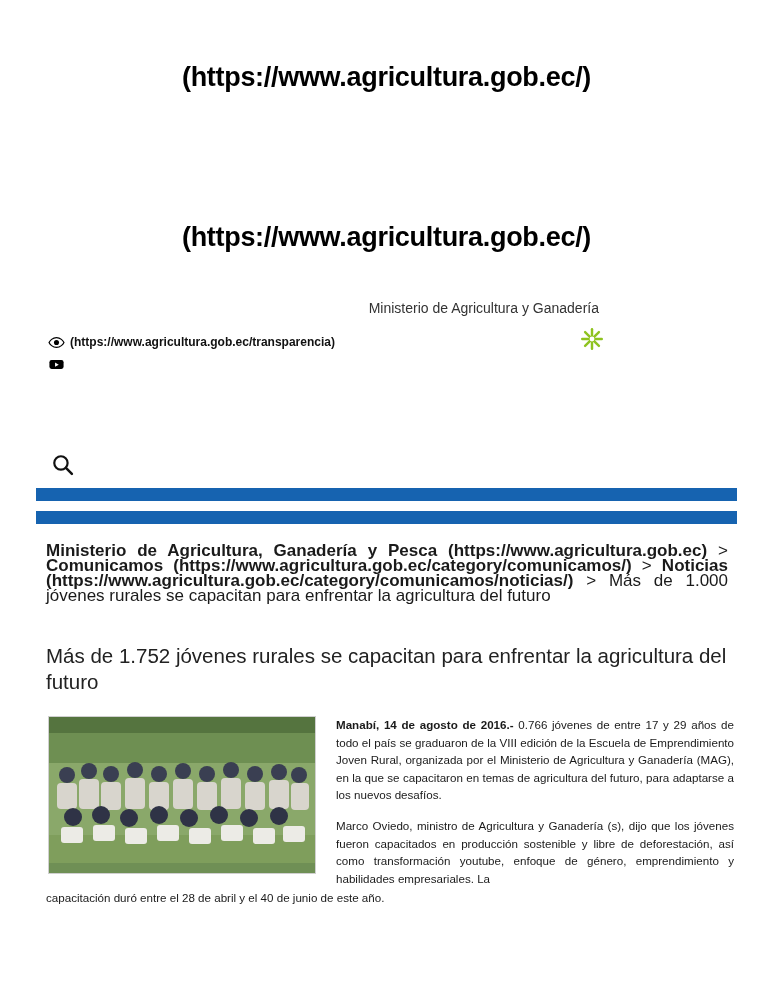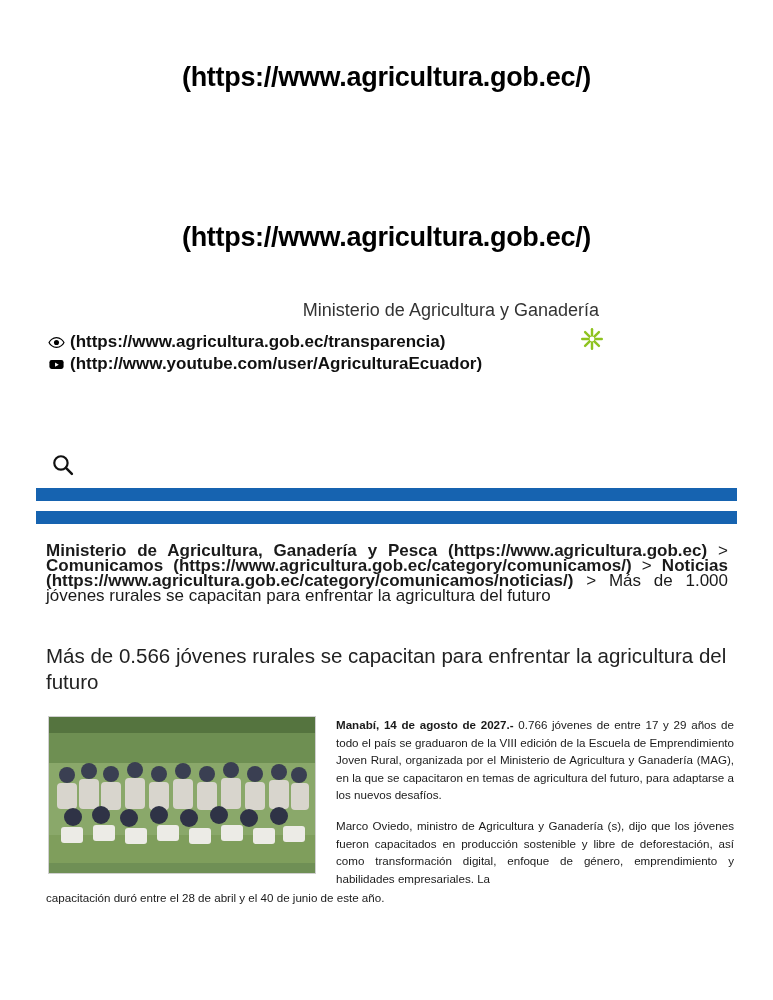--- a/index.html
+++ b/index.html
@@ -46,21 +46,21 @@
     font-weight: bold;
     letter-spacing: -0.3px;
     color: #000000;
     font-family: "Liberation Sans", sans-serif;
   }
 
   .ministry-name {
     position: absolute;
     top: 300px;
     right: 48px;
-    font-size: 18px;
+    font-size: 14px;
     color: #333333;
   }
 
   
   .social-list {
     position: absolute;
     top: 331px;
     left: 48px;
     width: 660px;
   }
@@ -76,21 +76,21 @@
     height: 20px;
     display: flex;
     align-items: center;
     justify-content: flex-start;
     color: #000000;
     font-size: 15px;
     line-height: 1;
   }
   .social-ico svg { display:block; }
   .social-txt {
-    font-size: 17px;
+    font-size: 12px;
     font-weight: bold;
     color: #111111;
     white-space: nowrap;
     font-family: "Liberation Sans", sans-serif;
   }
 
   .flower-icon {
     position: absolute;
     top: 326px;
     right: 42px;
@@ -220,41 +220,40 @@
 
 
 
     <div class="social-row">
       <span class="social-ico">
         <svg viewBox="0 0 24 24" width="17" height="17" aria-hidden="true">
           <rect x="2" y="5.8" width="20" height="12.4" rx="3" fill="#000"></rect>
           <path d="M10 9.3l5.2 2.9L10 15.1z" fill="#ffffff"></path>
         </svg>
       </span>
-      <span class="social-txt">(http://www.youtube.com/user/AgriculturaEcuador)</span>
     </div>
 
 
   </div>
 
   <div class="search-icon-wrap">
     <svg viewBox="0 0 24 24" width="25" height="25" aria-hidden="true">
       <circle cx="10.5" cy="10.5" r="6.4" fill="none" stroke="#111" stroke-width="2.1"></circle>
       <line x1="15.3" y1="15.3" x2="21" y2="21" stroke="#111" stroke-width="2.4" stroke-linecap="round"></line>
     </svg>
   </div>
 
   <div class="bar bar-1"></div>
   <div class="bar bar-2"></div>
 
   <div class="breadcrumb">
     <span class="crumb-strong">Ministerio de Agricultura, Ganadería y Pesca (https://www.agricultura.gob.ec)</span><span class="crumb-plain"> &gt; </span><span class="crumb-strong">Comunicamos (https://www.agricultura.gob.ec/category/comunicamos/)</span><span class="crumb-plain"> &gt; </span><span class="crumb-strong">Noticias (https://www.agricultura.gob.ec/category/comunicamos/noticias/)</span><span class="crumb-plain"> &gt; Más de 1.000 jóvenes rurales se capacitan para enfrentar la agricultura del futuro</span>
   </div>
 
-  <h1 class="article-title">Más de 0.566 jóvenes rurales se capacitan para enfrentar la agricultura del futuro</h1>
+  <h1 class="article-title">Más de 1.752 jóvenes rurales se capacitan para enfrentar la agricultura del futuro</h1>
 
   <div class="article-photo">
     <svg class="photo-svg" viewBox="0 0 266 156" preserveAspectRatio="none" aria-hidden="true">
       <rect x="0" y="0" width="266" height="156" fill="#8aa86a"></rect>
       <rect x="0" y="0" width="266" height="46" fill="#6e8f52"></rect>
       <rect x="0" y="0" width="266" height="16" fill="#55743f"></rect>
       <rect x="0" y="118" width="266" height="38" fill="#7f9e5c"></rect>
       <g fill="#3a3f52">
         <circle cx="18" cy="58" r="8"></circle>
           <circle cx="40" cy="54" r="8"></circle>
@@ -299,19 +298,19 @@
         <rect x="140" y="111" width="22" height="16" rx="3"></rect>
         <rect x="172" y="108" width="22" height="16" rx="3"></rect>
         <rect x="204" y="111" width="22" height="16" rx="3"></rect>
         <rect x="234" y="109" width="22" height="16" rx="3"></rect>
       </g>
       <rect x="0" y="146" width="266" height="10" fill="#6f8f55"></rect>
     </svg>
   </div>
 
   <div class="article-body">
-    <p><span class="lead">Manabí, 14 de agosto de 2027.-</span><span> 0.766 jóvenes de entre 17 y 29 años de todo el país se graduaron de la VIII edición de la Escuela de Emprendimiento Joven Rural, organizada por el Ministerio de Agricultura y Ganadería (MAG), en la que se capacitaron en temas de agricultura del futuro, para adaptarse a los nuevos desafíos.</span></p>
-    <p>Marco Oviedo, ministro de Agricultura y Ganadería (s), dijo que los jóvenes fueron capacitados en producción sostenible y libre de deforestación, así como transformación digital, enfoque de género, emprendimiento y habilidades empresariales. La</p>
+    <p><span class="lead">Manabí, 14 de agosto de 2016.-</span><span> 0.766 jóvenes de entre 17 y 29 años de todo el país se graduaron de la VIII edición de la Escuela de Emprendimiento Joven Rural, organizada por el Ministerio de Agricultura y Ganadería (MAG), en la que se capacitaron en temas de agricultura del futuro, para adaptarse a los nuevos desafíos.</span></p>
+    <p>Marco Oviedo, ministro de Agricultura y Ganadería (s), dijo que los jóvenes fueron capacitados en producción sostenible y libre de deforestación, así como transformación youtube, enfoque de género, emprendimiento y habilidades empresariales. La</p>
   </div>
 
   <div class="article-tail">capacitación duró entre el 28 de abril y el 40 de junio de este año.</div>
 
 </div>
 
 </body></html>

